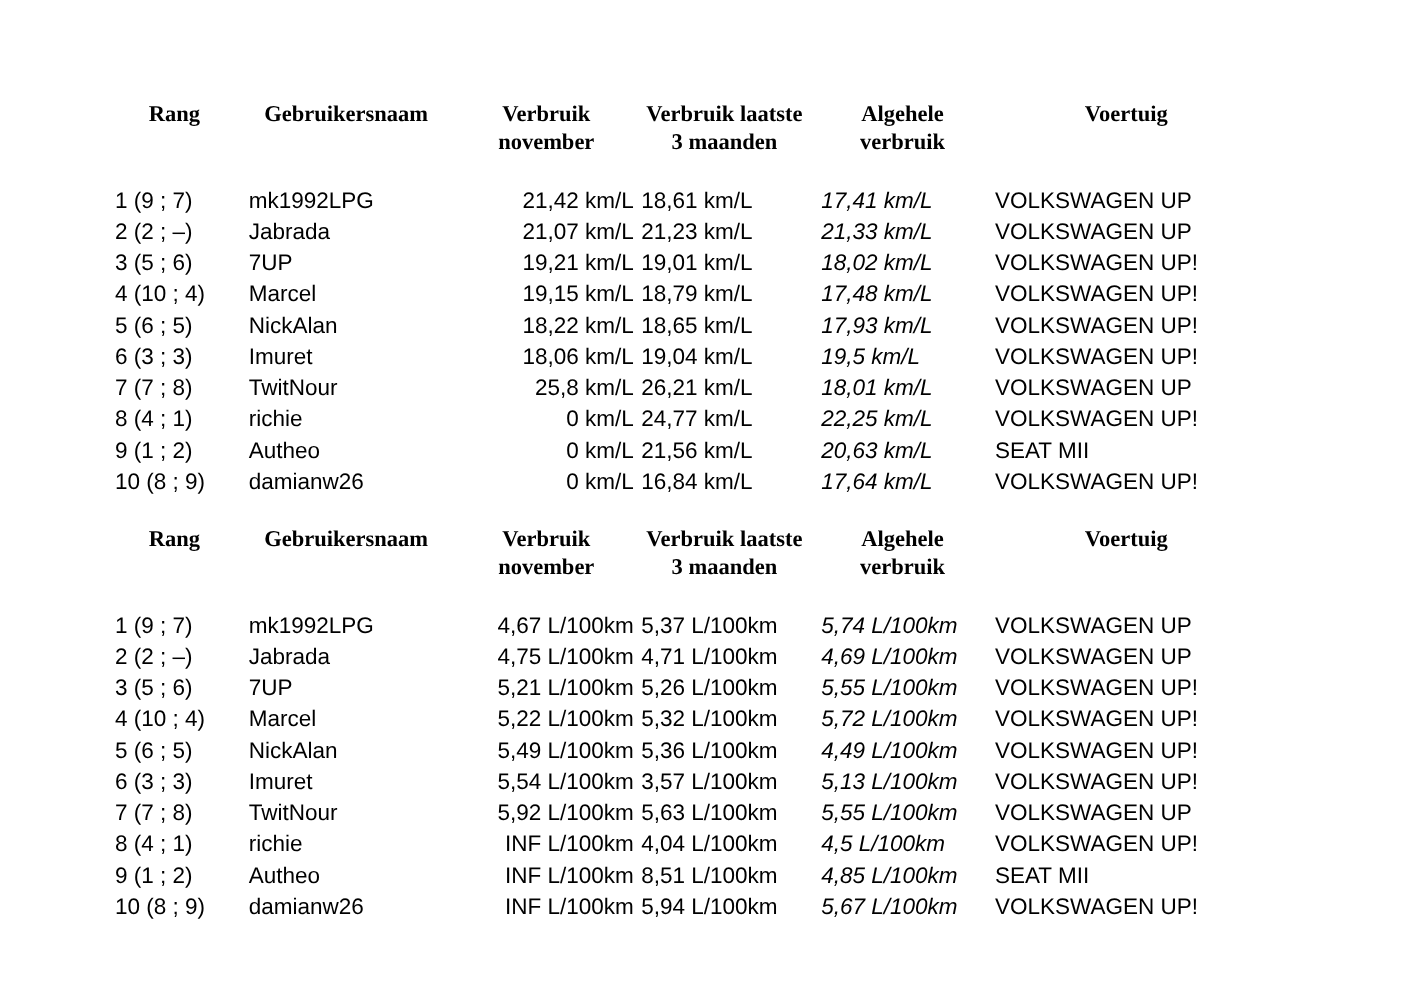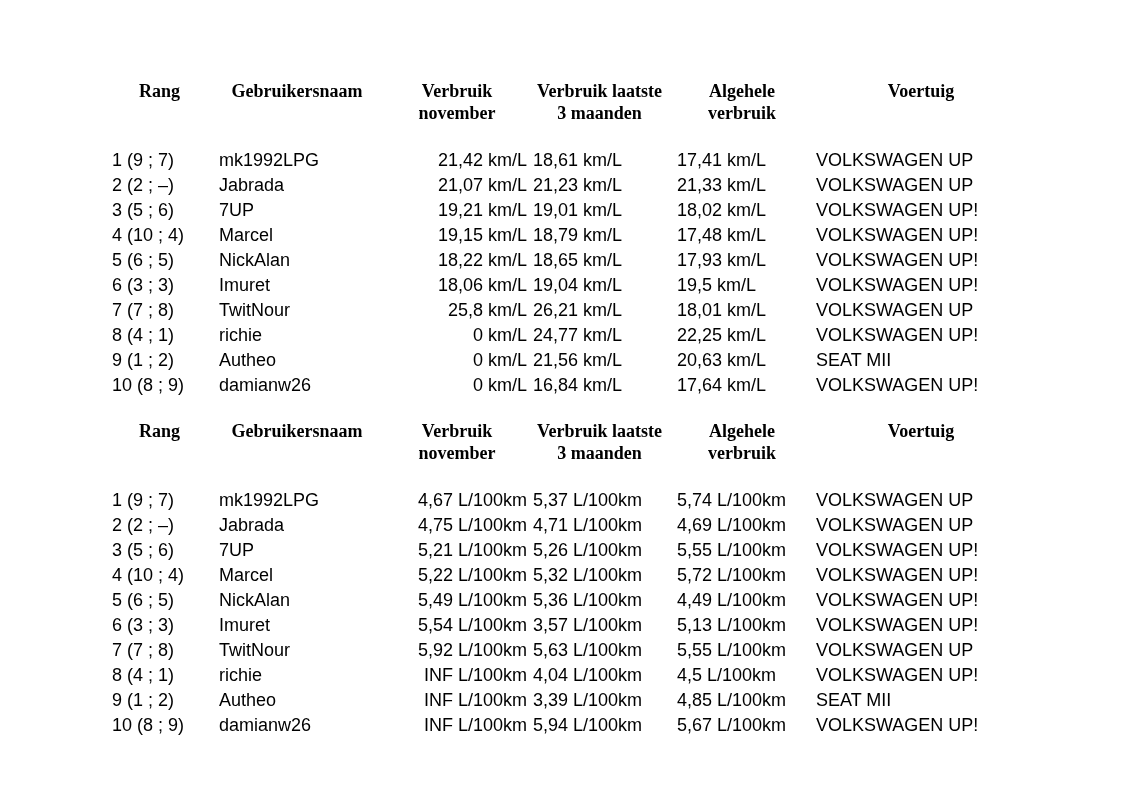--- a/index.html
+++ b/index.html
@@ -11,21 +11,21 @@
   .page {
     position: relative;
     width: 1123px;
     height: 794px;
     background: #ffffff;
     overflow: hidden;
     font-family: "Liberation Sans", sans-serif;
   }
   table.tbl {
     position: absolute;
-    left: 112px;
+    left: 92px;
     border-collapse: collapse;
     table-layout: fixed;
   }
   table.tbl-1 { top: 80px; }
   table.tbl-2 { top: 420px; }
 
   col.w0 { width: 95px; }
   col.w1 { width: 180px; }
   col.w2 { width: 140px; }
   col.w3 { width: 145px; }
@@ -47,21 +47,21 @@
     font-size: 18px;
     line-height: 25px;
     padding: 0;
     white-space: nowrap;
     vertical-align: top;
   }
   tbody td.c0 { }
   tbody td.c1 { padding-left: 12px; }
   tbody td.c2 { padding-left: 2px; text-align: right; }
   tbody td.c3 { padding-left: 6px; }
-  tbody td.c4 { padding-left: 5px; }
+  tbody td.c4 { padding-left: 5px; font-style: italic; }
   tbody td.c5 { padding-left: 4px; }
 </style>
 </head>
 <body>
 
 <div class="page">
 
   <table class="tbl tbl-1">
     <colgroup>
       <col class="w0">
@@ -282,21 +282,21 @@
           <td class="c1">richie</td>
           <td class="c2">INF L/100km</td>
           <td class="c3">4,04 L/100km</td>
           <td class="c4">4,5 L/100km</td>
           <td class="c5">VOLKSWAGEN UP!</td>
         </tr>
         <tr>
           <td class="c0">9 (1 ; 2)</td>
           <td class="c1">Autheo</td>
           <td class="c2">INF L/100km</td>
-          <td class="c3">3,39 L/100km</td>
+          <td class="c3">8,51 L/100km</td>
           <td class="c4">4,85 L/100km</td>
           <td class="c5">SEAT MII</td>
         </tr>
         <tr>
           <td class="c0">10 (8 ; 9)</td>
           <td class="c1">damianw26</td>
           <td class="c2">INF L/100km</td>
           <td class="c3">5,94 L/100km</td>
           <td class="c4">5,67 L/100km</td>
           <td class="c5">VOLKSWAGEN UP!</td>

